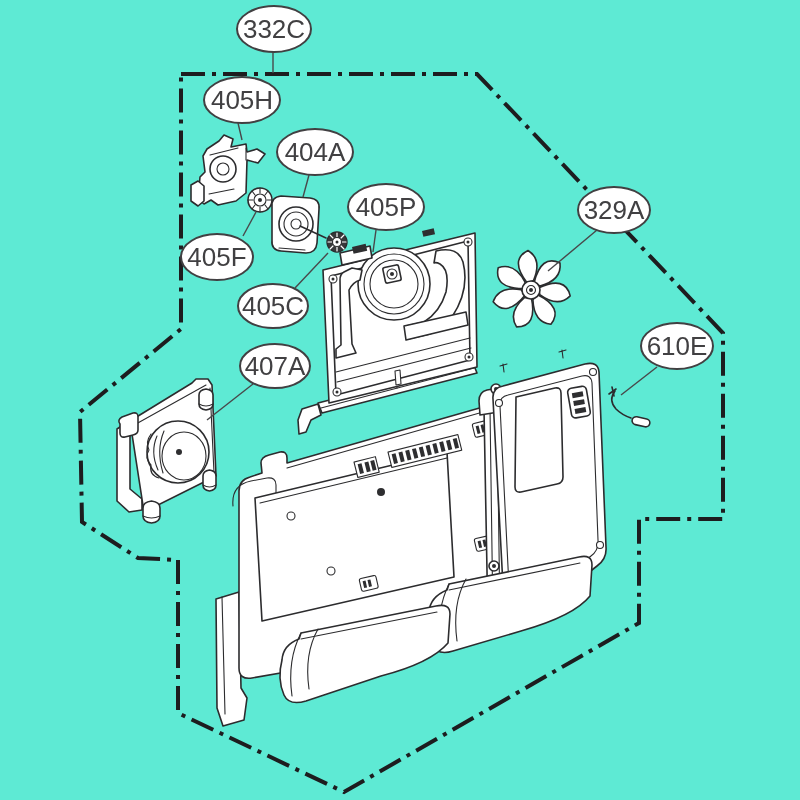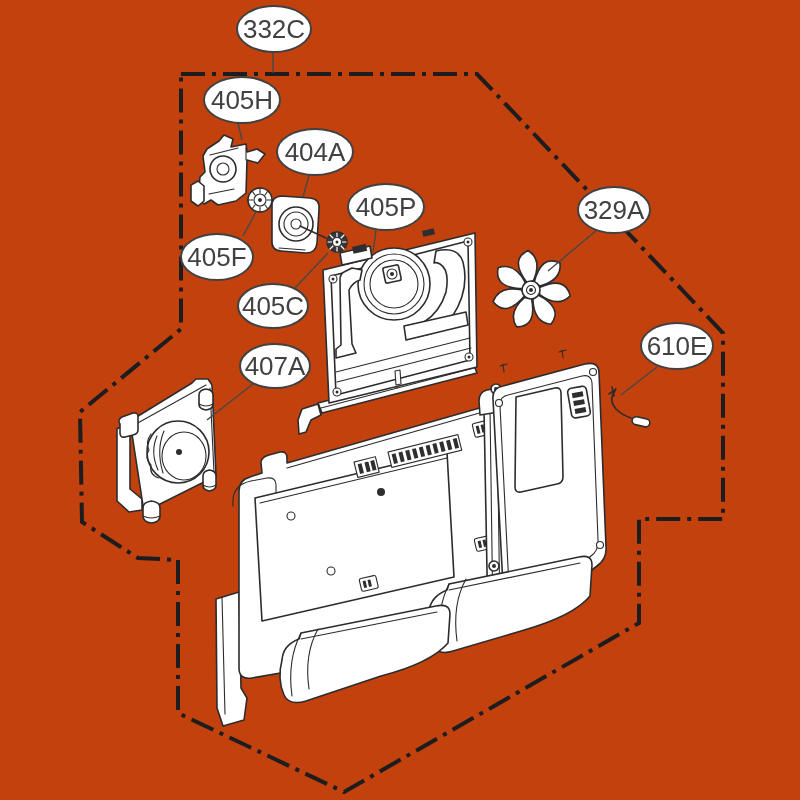--- a/index.html
+++ b/index.html
@@ -1,16 +1,16 @@
 <!DOCTYPE html>
 <html><head>
 <meta charset="utf-8">
 <style>
   html,body{margin:0;padding:0;background:#ffffff;}
-  .stage{width:800px;height:800px;position:relative;background:#c2410c;}
+  .stage{width:800px;height:800px;position:relative;background:#5eead4;}
   svg{display:block;}
   
   .ln{fill:none;stroke-width:1.6;stroke-linejoin:round;stroke-linecap:round;}
   .lnf{fill:#ffffff;stroke-width:1.6;stroke-linejoin:round;stroke-linecap:round;}
   .thin{stroke-width:1.1;}
   .n{fill:none;}
   .dark{fill:#2e2e30;stroke:none;}
   .darkfill{fill:#38383a;stroke-width:1.4;}
   .wtick{stroke:#ffffff;stroke-width:1.2;fill:none;stroke-linecap:round;}
   .boundary{fill:none;stroke-width:4;stroke-dasharray:24 7 4 7;}

